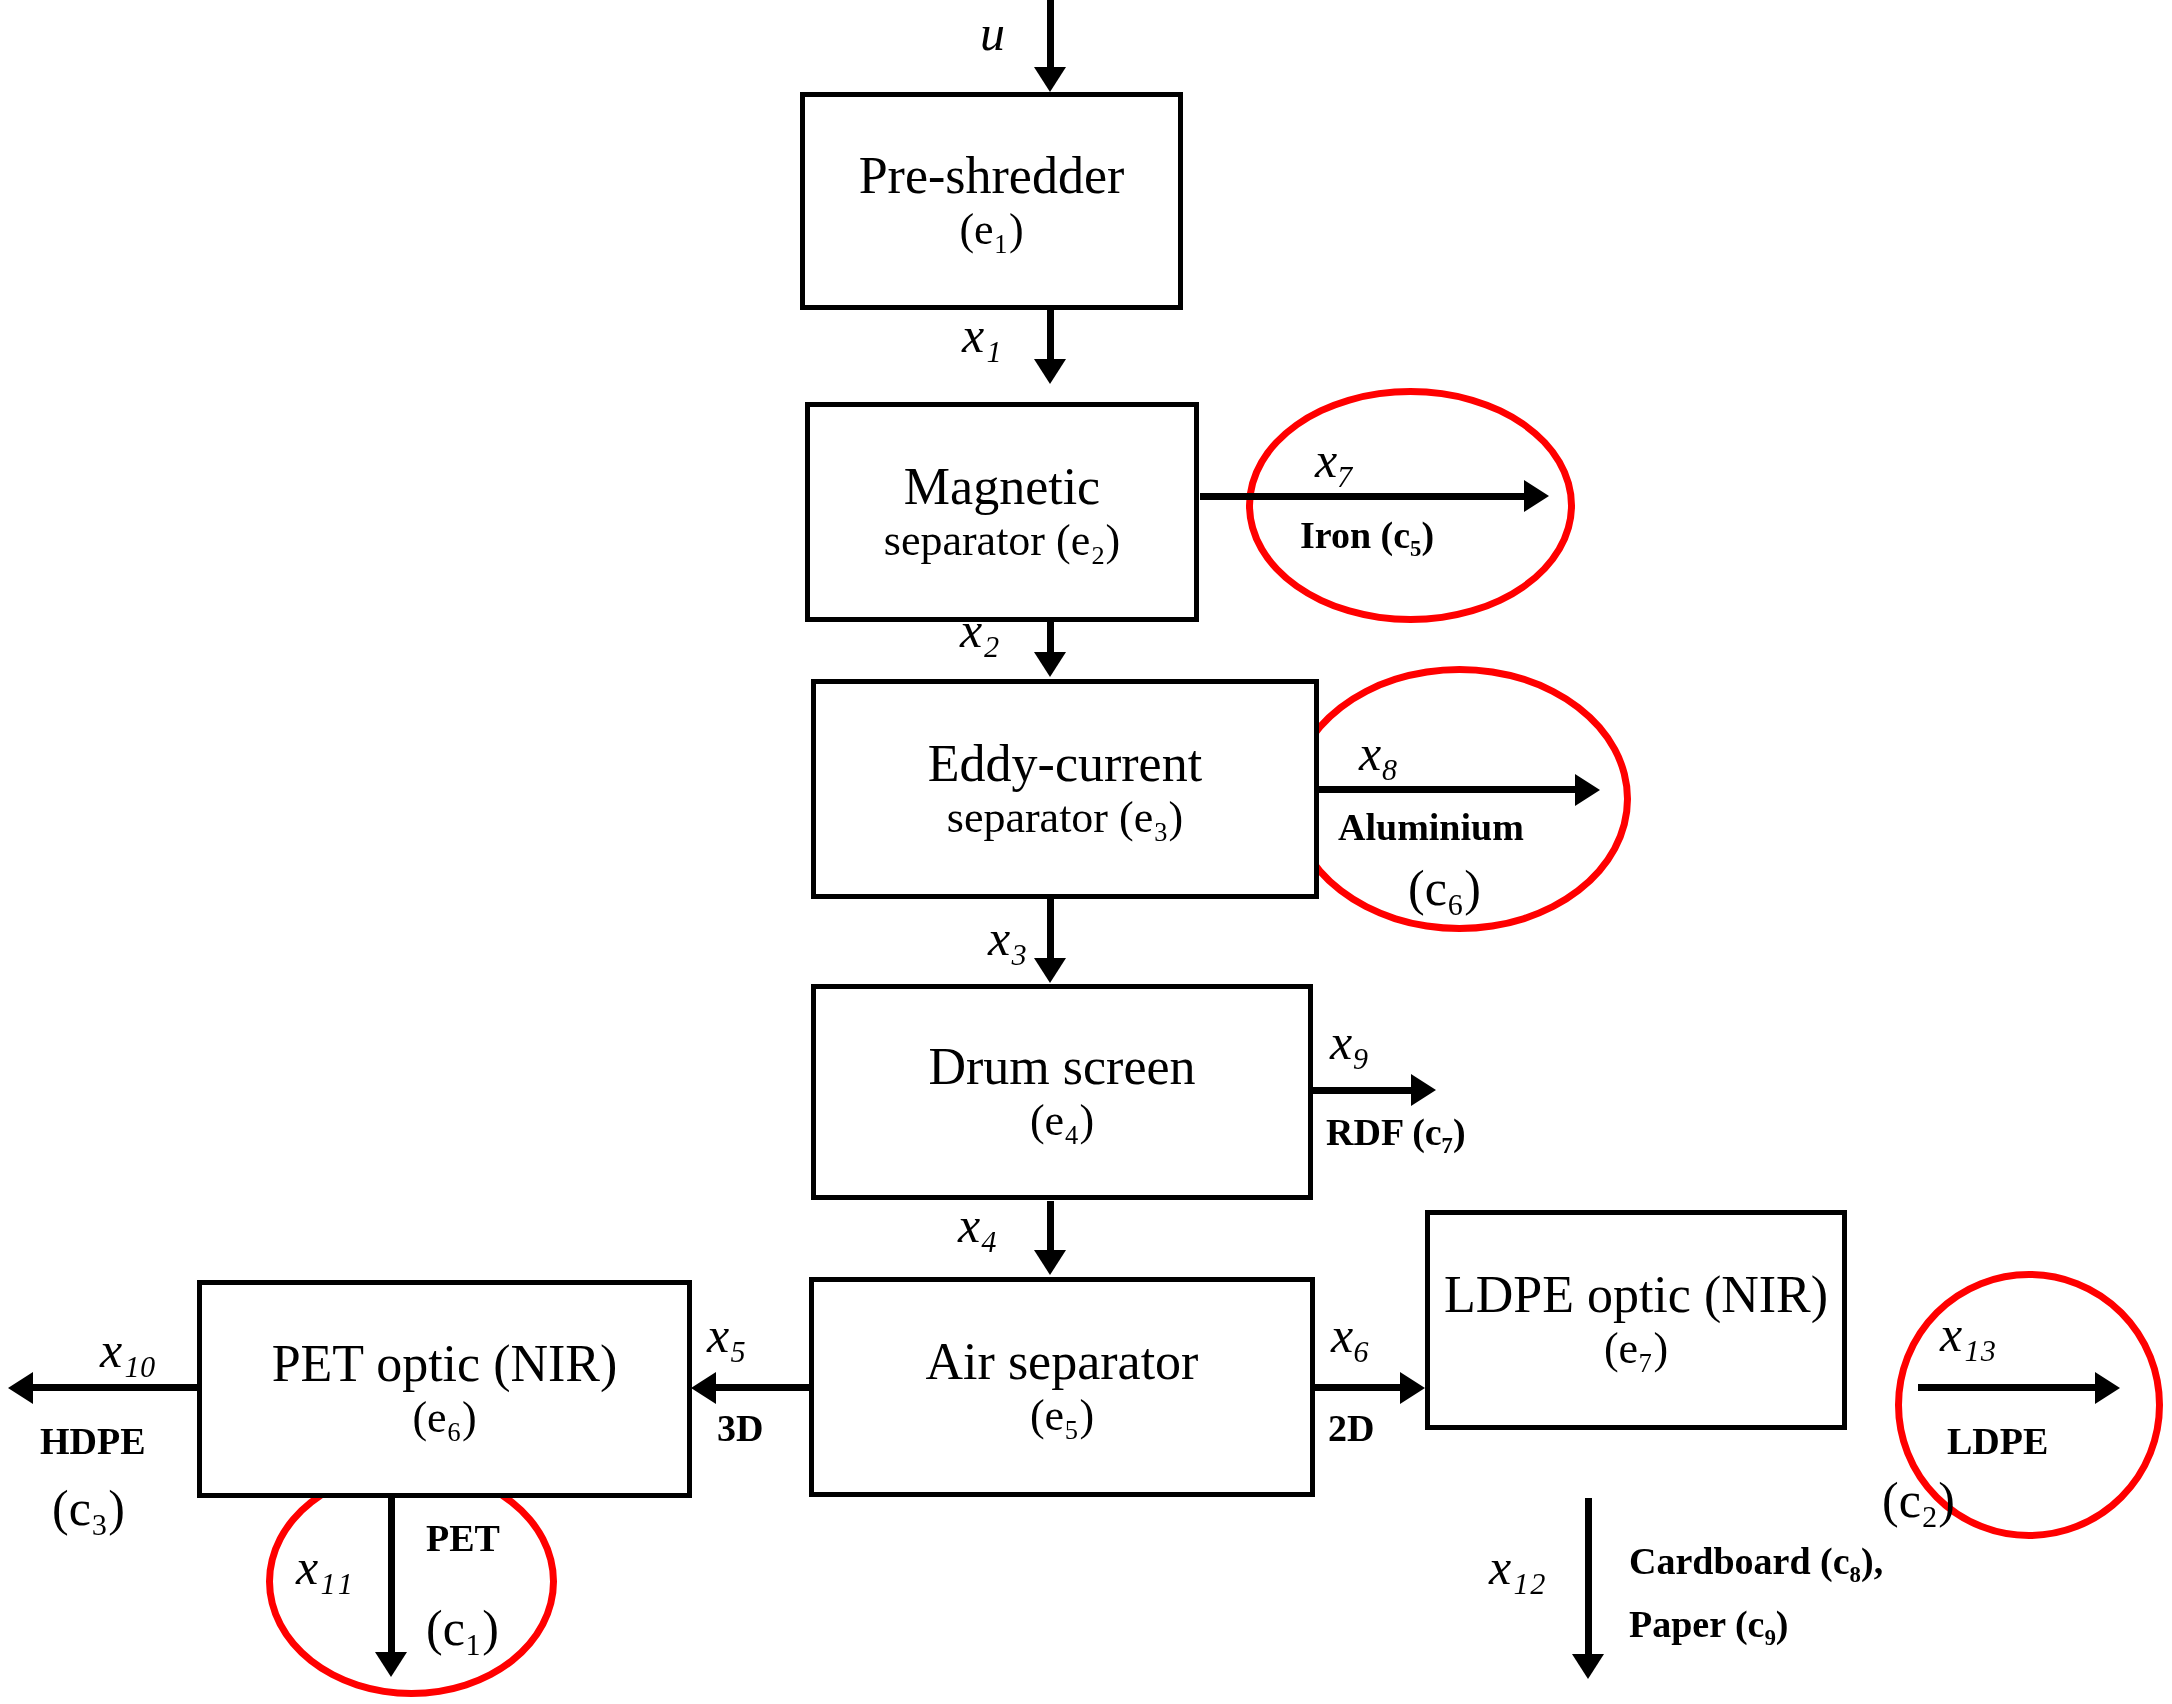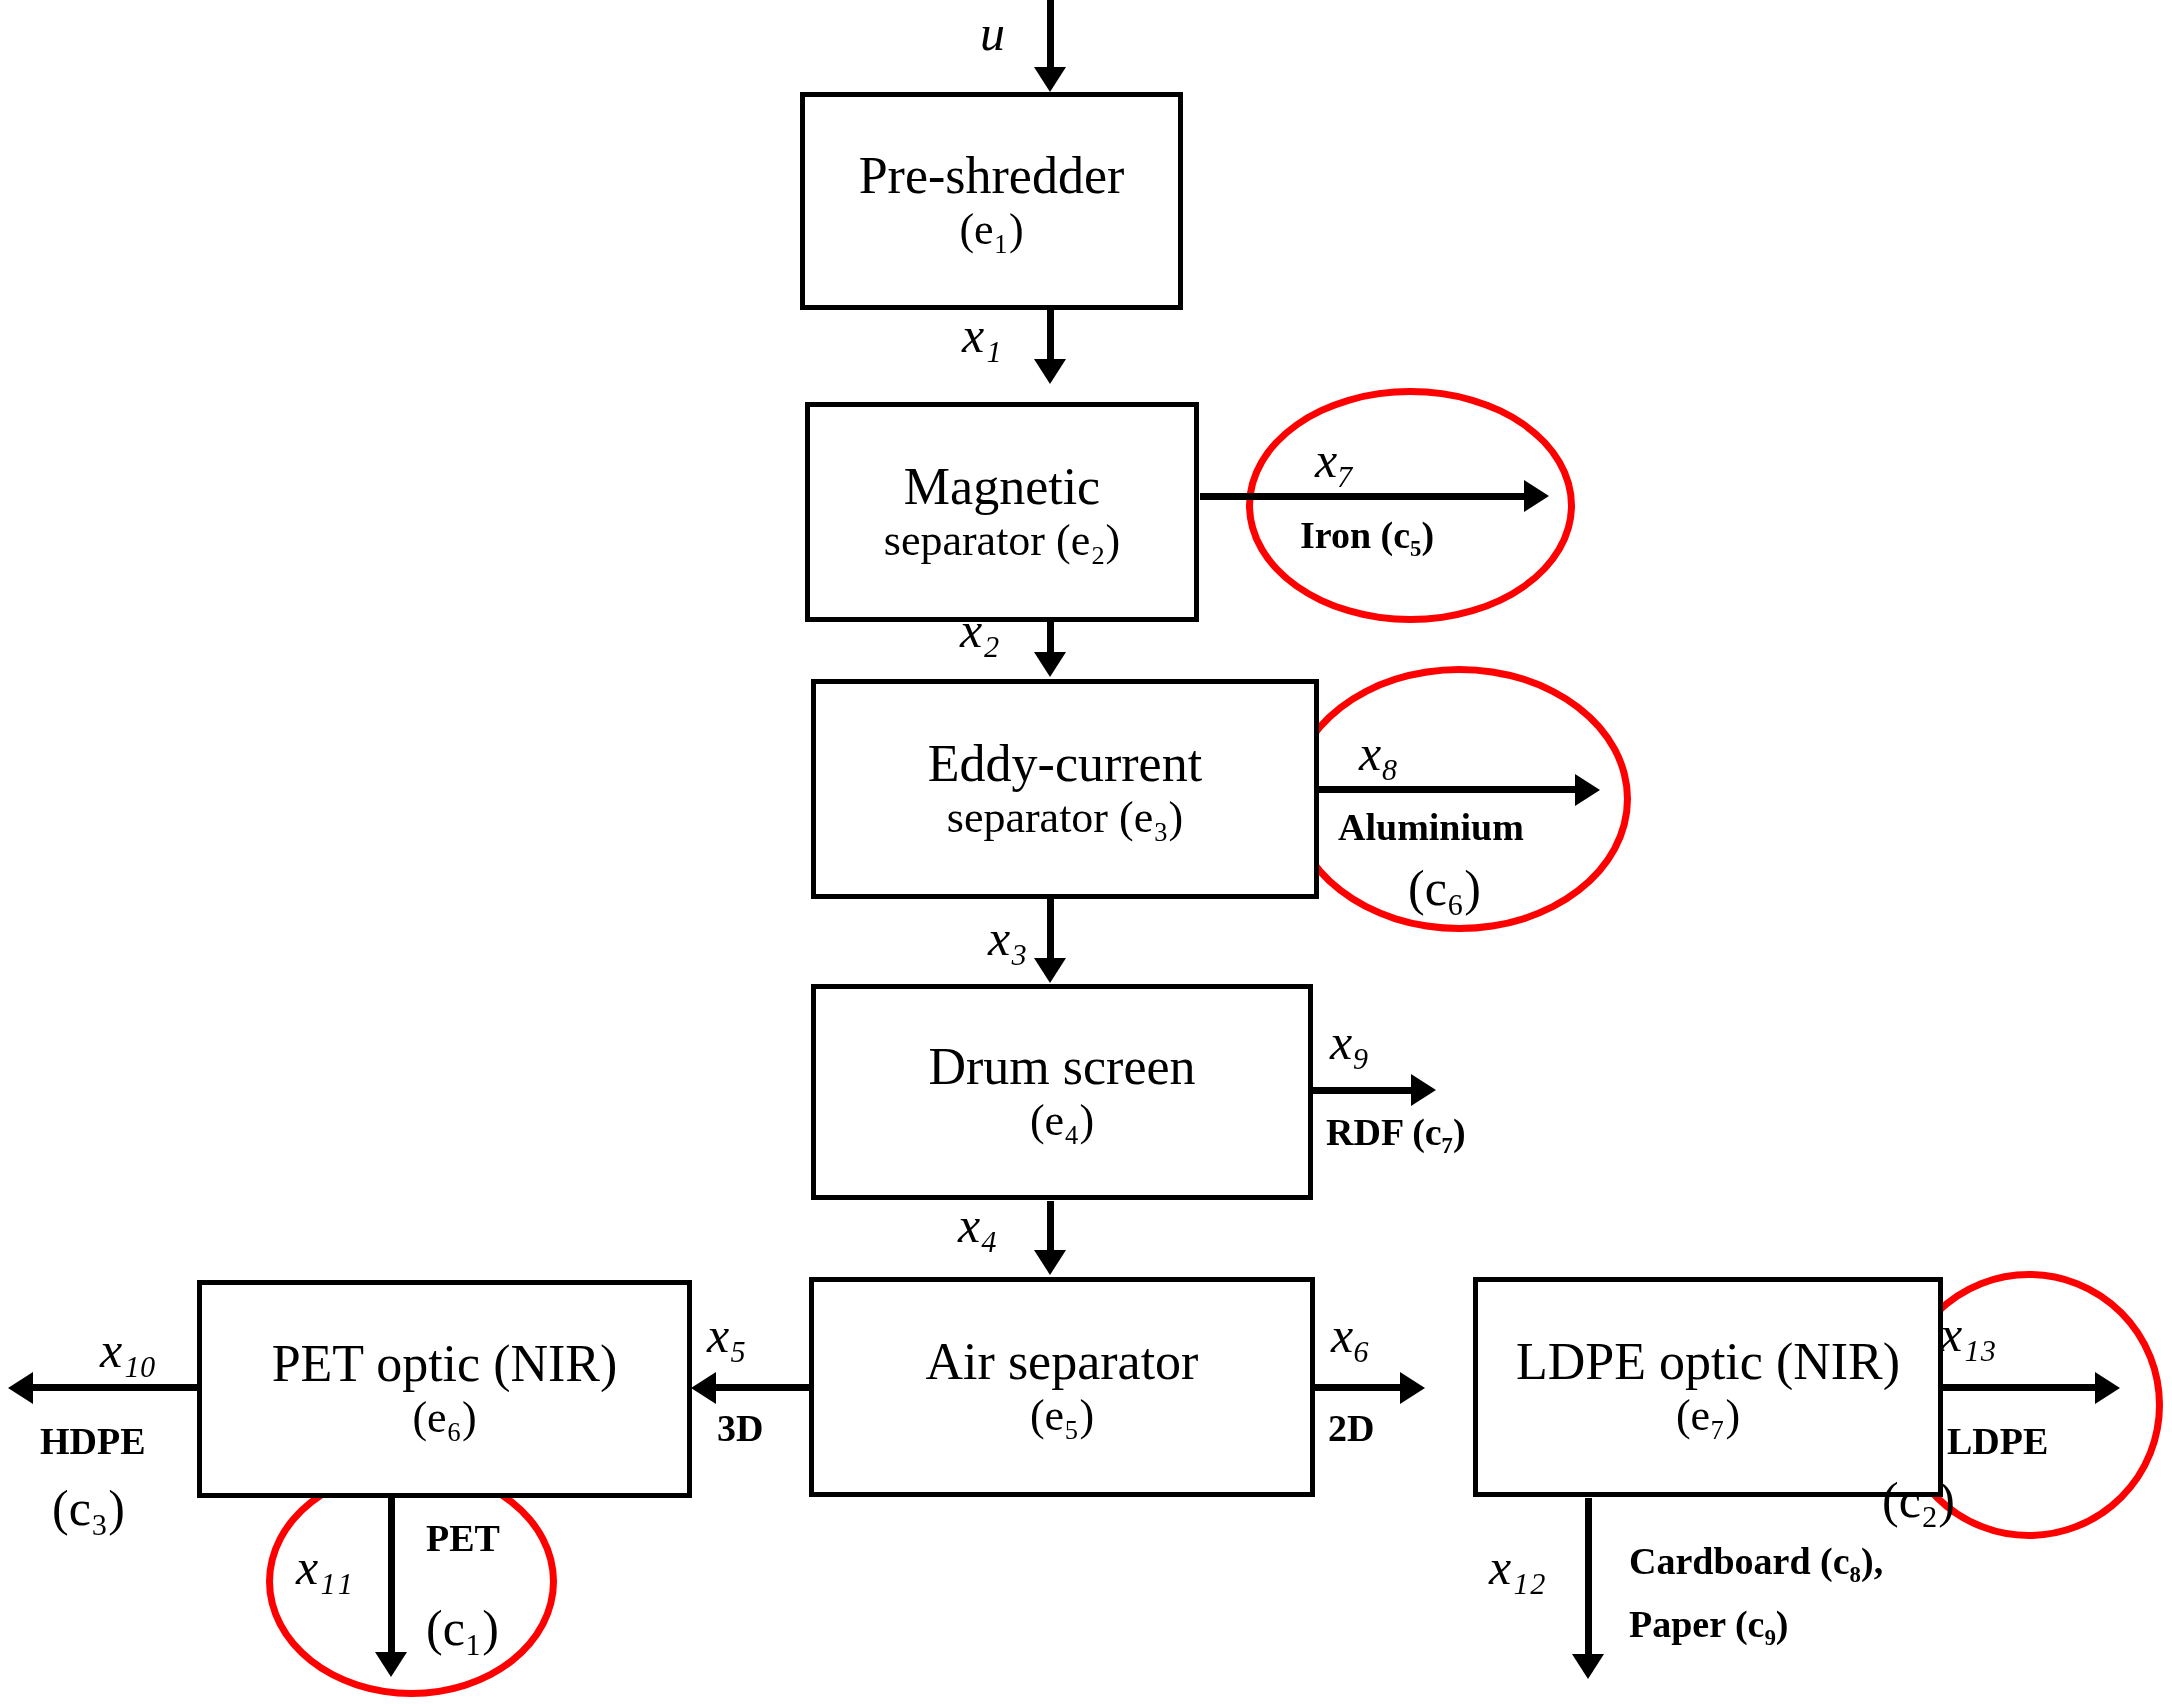--- a/index.html
+++ b/index.html
@@ -136,21 +136,21 @@
   <div class="lbl it" style="left:100px;top:1321px;">x₁₀</div>
   <div class="lbl bold" style="left:40px;top:1419px;">HDPE</div>
   <div class="lbl plain" style="left:52px;top:1479px;">(c₃)</div>
 
   <div class="vline" style="left:388px;top:1498px;height:158px;"></div>
   <div class="arrow-d" style="left:375px;top:1652px;"></div>
   <div class="lbl it" style="left:296px;top:1538px;">x₁₁</div>
   <div class="lbl bold" style="left:426px;top:1516px;">PET</div>
   <div class="lbl plain" style="left:426px;top:1571px;margin-top:28px;">(c₁)</div>
 
-  <div class="box" style="left:1425px;top:1277px;width:470px;height:220px;margin-left:48px;">
+  <div class="box" style="left:1425px;top:1210px;width:422px;height:220px;">
     <span class="l1">LDPE optic (NIR)</span>
     <span class="l2">(e₇)</span>
   </div>
 
   <div class="hline" style="left:1918px;top:1384px;width:179px;"></div>
   <div class="arrow-r" style="left:2095px;top:1372px;"></div>
   <div class="lbl it" style="left:1940px;top:1305px;">x₁₃</div>
   <div class="lbl bold" style="left:1947px;top:1419px;">LDPE</div>
   <div class="lbl plain" style="left:1882px;top:1471px;">(c₂)</div>
 

